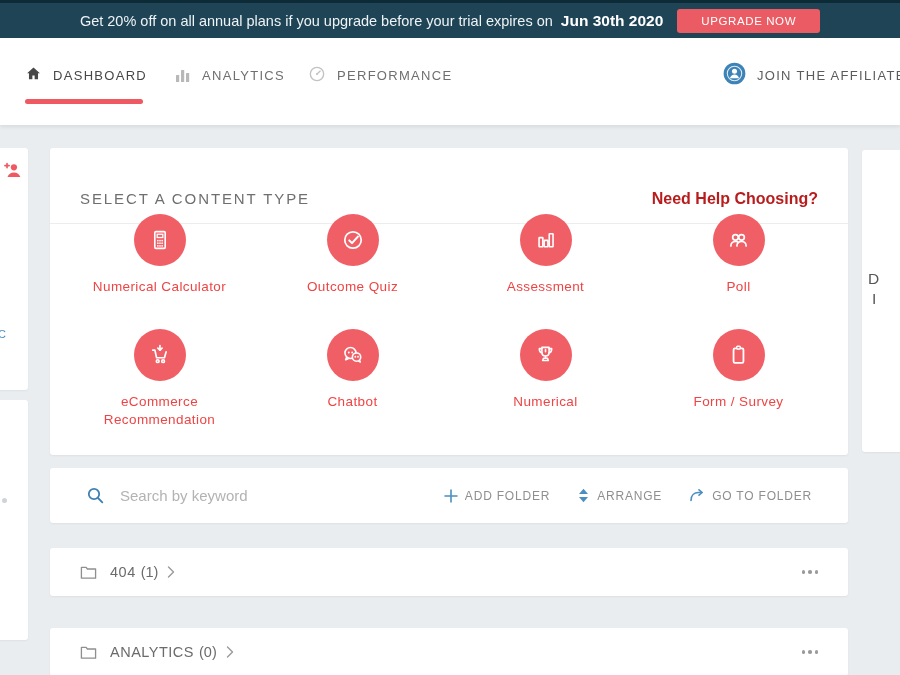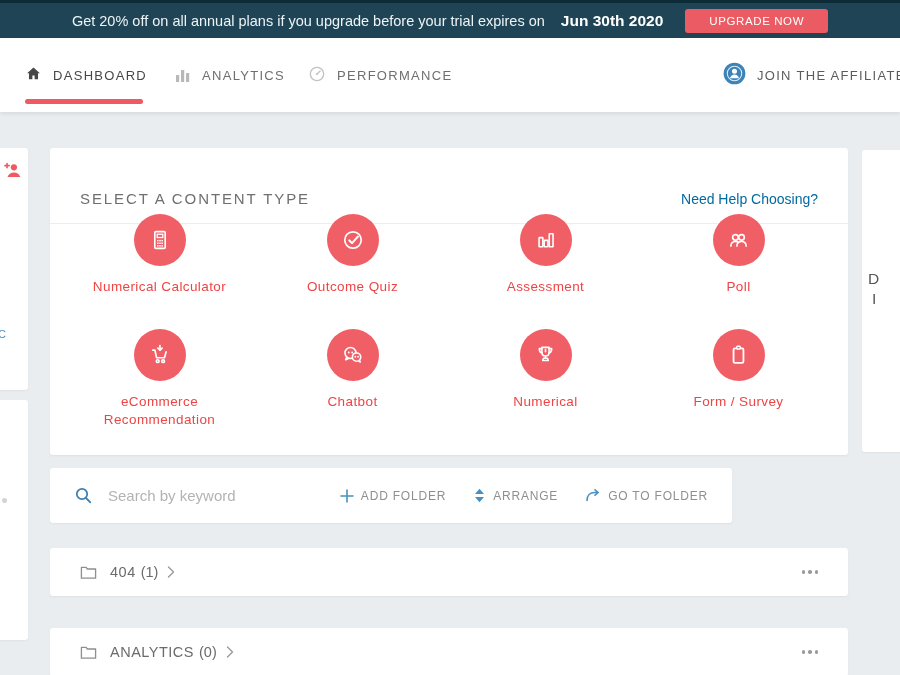--- a/index.html
+++ b/index.html
@@ -2,29 +2,29 @@
 <html><head>
 <meta charset="utf-8">
 <style>
   html,body{margin:0;padding:0;background:#e9edf0;}
   .screen{position:relative;width:900px;height:675px;overflow:hidden;background:#e9edf0;
           font-family:"Liberation Sans",sans-serif;}
 
   
   .banner{position:absolute;top:0;left:0;right:0;height:38px;background:#1e4456;
           border-top:3px solid #0d2a37;box-sizing:border-box;
-          display:flex;align-items:center;justify-content:center;gap:16px;
+          display:flex;align-items:center;justify-content:center;gap:8px;
           color:#eef3f5;font-size:14.5px;}
   .banner-date{font-size:15.5px;font-weight:bold;color:#ffffff;}
   .upgrade-btn{background:#ea5b64;color:#fff;font-size:11.5px;letter-spacing:.6px;
                padding:6px 24px;border-radius:3px;border:none;margin-left:6px;
                font-family:"Liberation Sans",sans-serif;cursor:pointer;}
 
   
-  .navbar{position:absolute;top:38px;left:0;right:0;height:74px;background:#fff;
+  .navbar{position:absolute;top:38px;left:0;right:0;height:87px;background:#fff;
           box-shadow:0 2px 4px rgba(0,0,0,.08);}
   .nav-item{position:absolute;top:0;height:74px;display:flex;align-items:center;gap:11px;
             font-size:13px;letter-spacing:1.3px;color:#6f6f6f;cursor:pointer;white-space:nowrap;}
   .nav-dashboard{left:25px;color:#474747;}
   .nav-analytics{left:175px;}
   .nav-performance{left:308px;}
   .active-underline{position:absolute;left:25px;top:61px;width:118px;height:5px;
                     background:#ee5962;border-radius:2.5px;}
   .nav-affiliate{left:723px;color:#5c5c5c;}
 
@@ -42,32 +42,32 @@
   
   .right-card{left:862px;top:150px;width:46px;height:302px;}
   .right-frag1{position:absolute;left:6px;top:120px;font-size:15.5px;color:#565656;letter-spacing:.5px;}
   .right-frag2{position:absolute;left:10px;top:140px;font-size:15.5px;color:#565656;}
 
   
   .main-card{left:50px;top:148px;width:798px;height:307px;}
   .main-header{display:flex;justify-content:space-between;align-items:center;
                padding:0 30px;height:49px;border-bottom:1px solid #ededed;margin-top:26px;}
   .main-title{font-size:15px;letter-spacing:1.9px;color:#6f6f6f;}
-  .help-link{font-size:14px;color:#0369a1;cursor:pointer;}
+  .help-link{font-size:16px;color:#b91c1c;cursor:pointer;font-weight:bold;}
   .tiles{position:absolute;left:13px;top:66px;width:772px;display:grid;
          grid-template-columns:repeat(4,193px);grid-auto-rows:115px;}
   .tile{display:flex;flex-direction:column;align-items:center;cursor:pointer;}
   .tile-circle{width:52px;height:52px;border-radius:50%;background:#f15f66;
                display:flex;align-items:center;justify-content:center;flex:none;}
   .tile-label{margin-top:12px;font-size:13.5px;color:#ef4444;letter-spacing:.4px;
               text-align:center;max-width:160px;line-height:1.3;}
 
   
-  .search-card{left:50px;top:468px;width:682px;height:55px;display:flex;align-items:center;
-               padding:0 24px;box-sizing:border-box;}
+  .search-card{left:50px;top:468px;width:798px;height:55px;display:flex;align-items:center;
+               padding:0 36px;box-sizing:border-box;}
   .search-input{border:none;outline:none;flex:1;font-size:15px;color:#555;margin-left:13px;
                 font-family:"Liberation Sans",sans-serif;background:transparent;}
   .search-input::placeholder{color:#b3b3b3;}
   .actions{display:flex;align-items:center;gap:27px;}
   .action{display:flex;align-items:center;gap:7px;font-size:12px;letter-spacing:.8px;
           color:#8f8f8f;cursor:pointer;white-space:nowrap;}
 
   
   .folder-row{position:absolute;left:50px;width:798px;height:48px;display:flex;align-items:center;
               padding:0 30px;box-sizing:border-box;cursor:pointer;}

